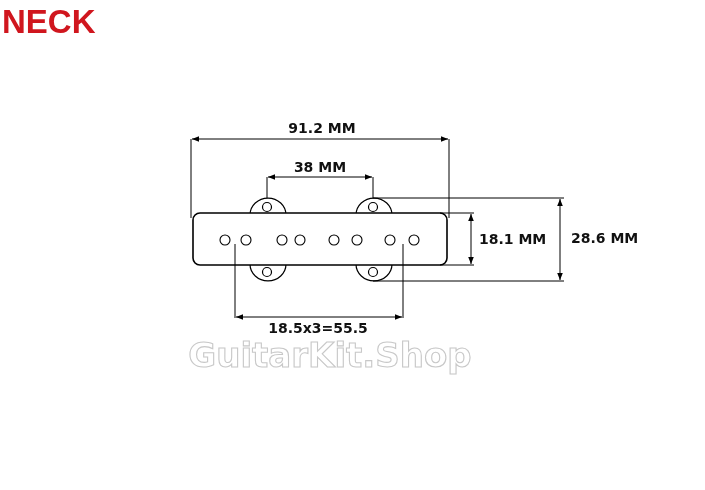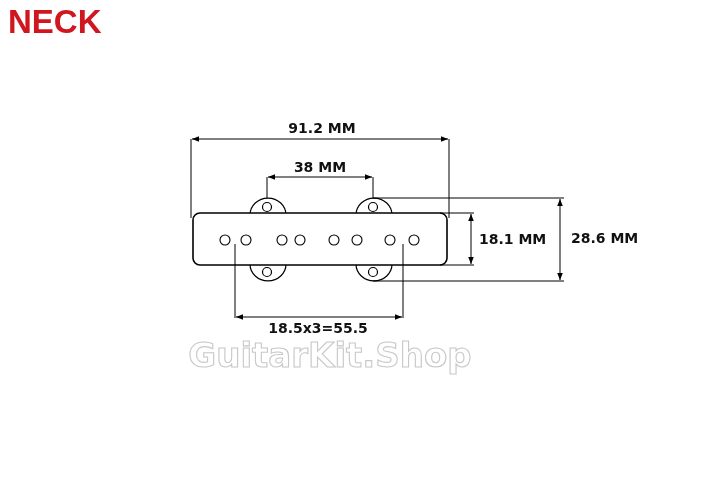--- a/index.html
+++ b/index.html
@@ -1,18 +1,18 @@
 <!DOCTYPE html>
 <html><head>
   <meta charset="utf-8">
   <style>
     html, body { margin: 0; padding: 0; background: #ffffff; }
     body { width: 705px; height: 490px; position: relative; overflow: hidden; font-family: "DejaVu Sans", sans-serif; }
     .title {
-      position: absolute; left: 8px; top: 0px;
+      position: absolute; left: 2px; top: 0px;
       font-family: "Liberation Sans", sans-serif; font-weight: bold;
       font-size: 33px; color: #d0161e; letter-spacing: 0px; line-height: 44px;
     }
     svg.drawing { position: absolute; left: 0; top: 0; }
     .lbl { font-family: "DejaVu Sans", sans-serif; font-weight: bold; font-size: 14px; fill: #111; }
     .wm { font-family: "DejaVu Sans", sans-serif; font-weight: bold; font-size: 34px; fill: #ffffff; stroke: #c8c8c8; stroke-width: 1.1px; }
   </style>
 </head>
 <body>
 

